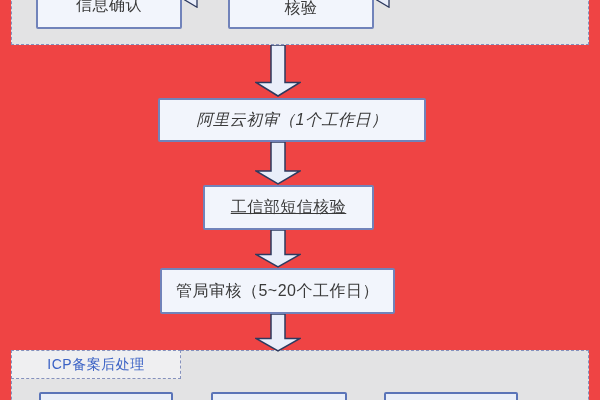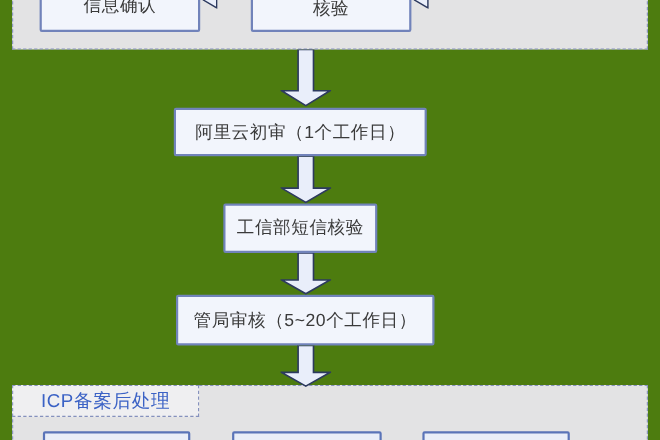--- a/index.html
+++ b/index.html
@@ -1,18 +1,18 @@
 <!DOCTYPE html>
 <html><head>
 <meta charset="utf-8">
 <style>
   html,body{margin:0;padding:0;background:#ffffff;}
   #screen{
     position:relative;width:600px;height:400px;overflow:hidden;
-    background:#4d7c0f;
+    background:#ef4444;
     font-family:"Liberation Sans","DejaVu Sans",sans-serif;
     color:#3a3a3a;
   }
   
   .dashed-section{
     position:absolute;
     background:#e3e3e4;
     border:1px dashed #8591bd;
     box-sizing:border-box;
   }
@@ -27,41 +27,41 @@
     box-sizing:border-box;
     display:flex;align-items:center;justify-content:center;
     font-size:16px;color:#3a3a3a;
     letter-spacing:0.5px;
     white-space:nowrap;
   }
   
   #prep-box-a{left:24px;top:40px;width:146px;height:48px;}
   #prep-box-b{left:216px;top:24px;width:146px;height:64px;align-items:flex-end;padding-bottom:8px;}
   
-  #step-1{left:158px;top:98px;width:230px;height:44px;}
-  #step-2{left:203px;top:185px;width:140px;height:45px;}
+  #step-1{left:158px;top:98px;width:268px;height:44px;font-style:italic;}
+  #step-2{left:203px;top:185px;width:171px;height:45px;text-decoration:underline;}
   #step-3{left:160px;top:268px;width:235px;height:46px;}
   
   .block-arrow{position:absolute;z-index:3;}
   #arrow-1{left:255px;top:45px;}
   #arrow-2{left:255px;top:142px;}
   #arrow-3{left:255px;top:230px;}
   #arrow-4{left:255px;top:314px;}
   
   .left-arrowhead{position:absolute;z-index:3;}
   #left-arrow-1{left:172px;top:51px;}
   #left-arrow-2{left:364px;top:51px;}
   
   #post-title-tab{
     position:absolute;left:-1px;top:-1px;width:170px;height:29px;
     background:#efeff1;
     border:1px dashed #8591bd;
     box-sizing:border-box;
     display:flex;align-items:center;justify-content:center;
-    font-size:17px;color:#3b62c5;letter-spacing:0.5px;
+    font-size:14px;color:#3b62c5;letter-spacing:0.5px;
   }
   .post-box{
     position:absolute;top:41px;height:40px;
     background:#e9eef8;
     border:2px solid #5a74b8;
     border-radius:2px;
     box-sizing:border-box;
   }
   #post-box-1{left:27px;width:134px;}
   #post-box-2{left:199px;width:136px;}

